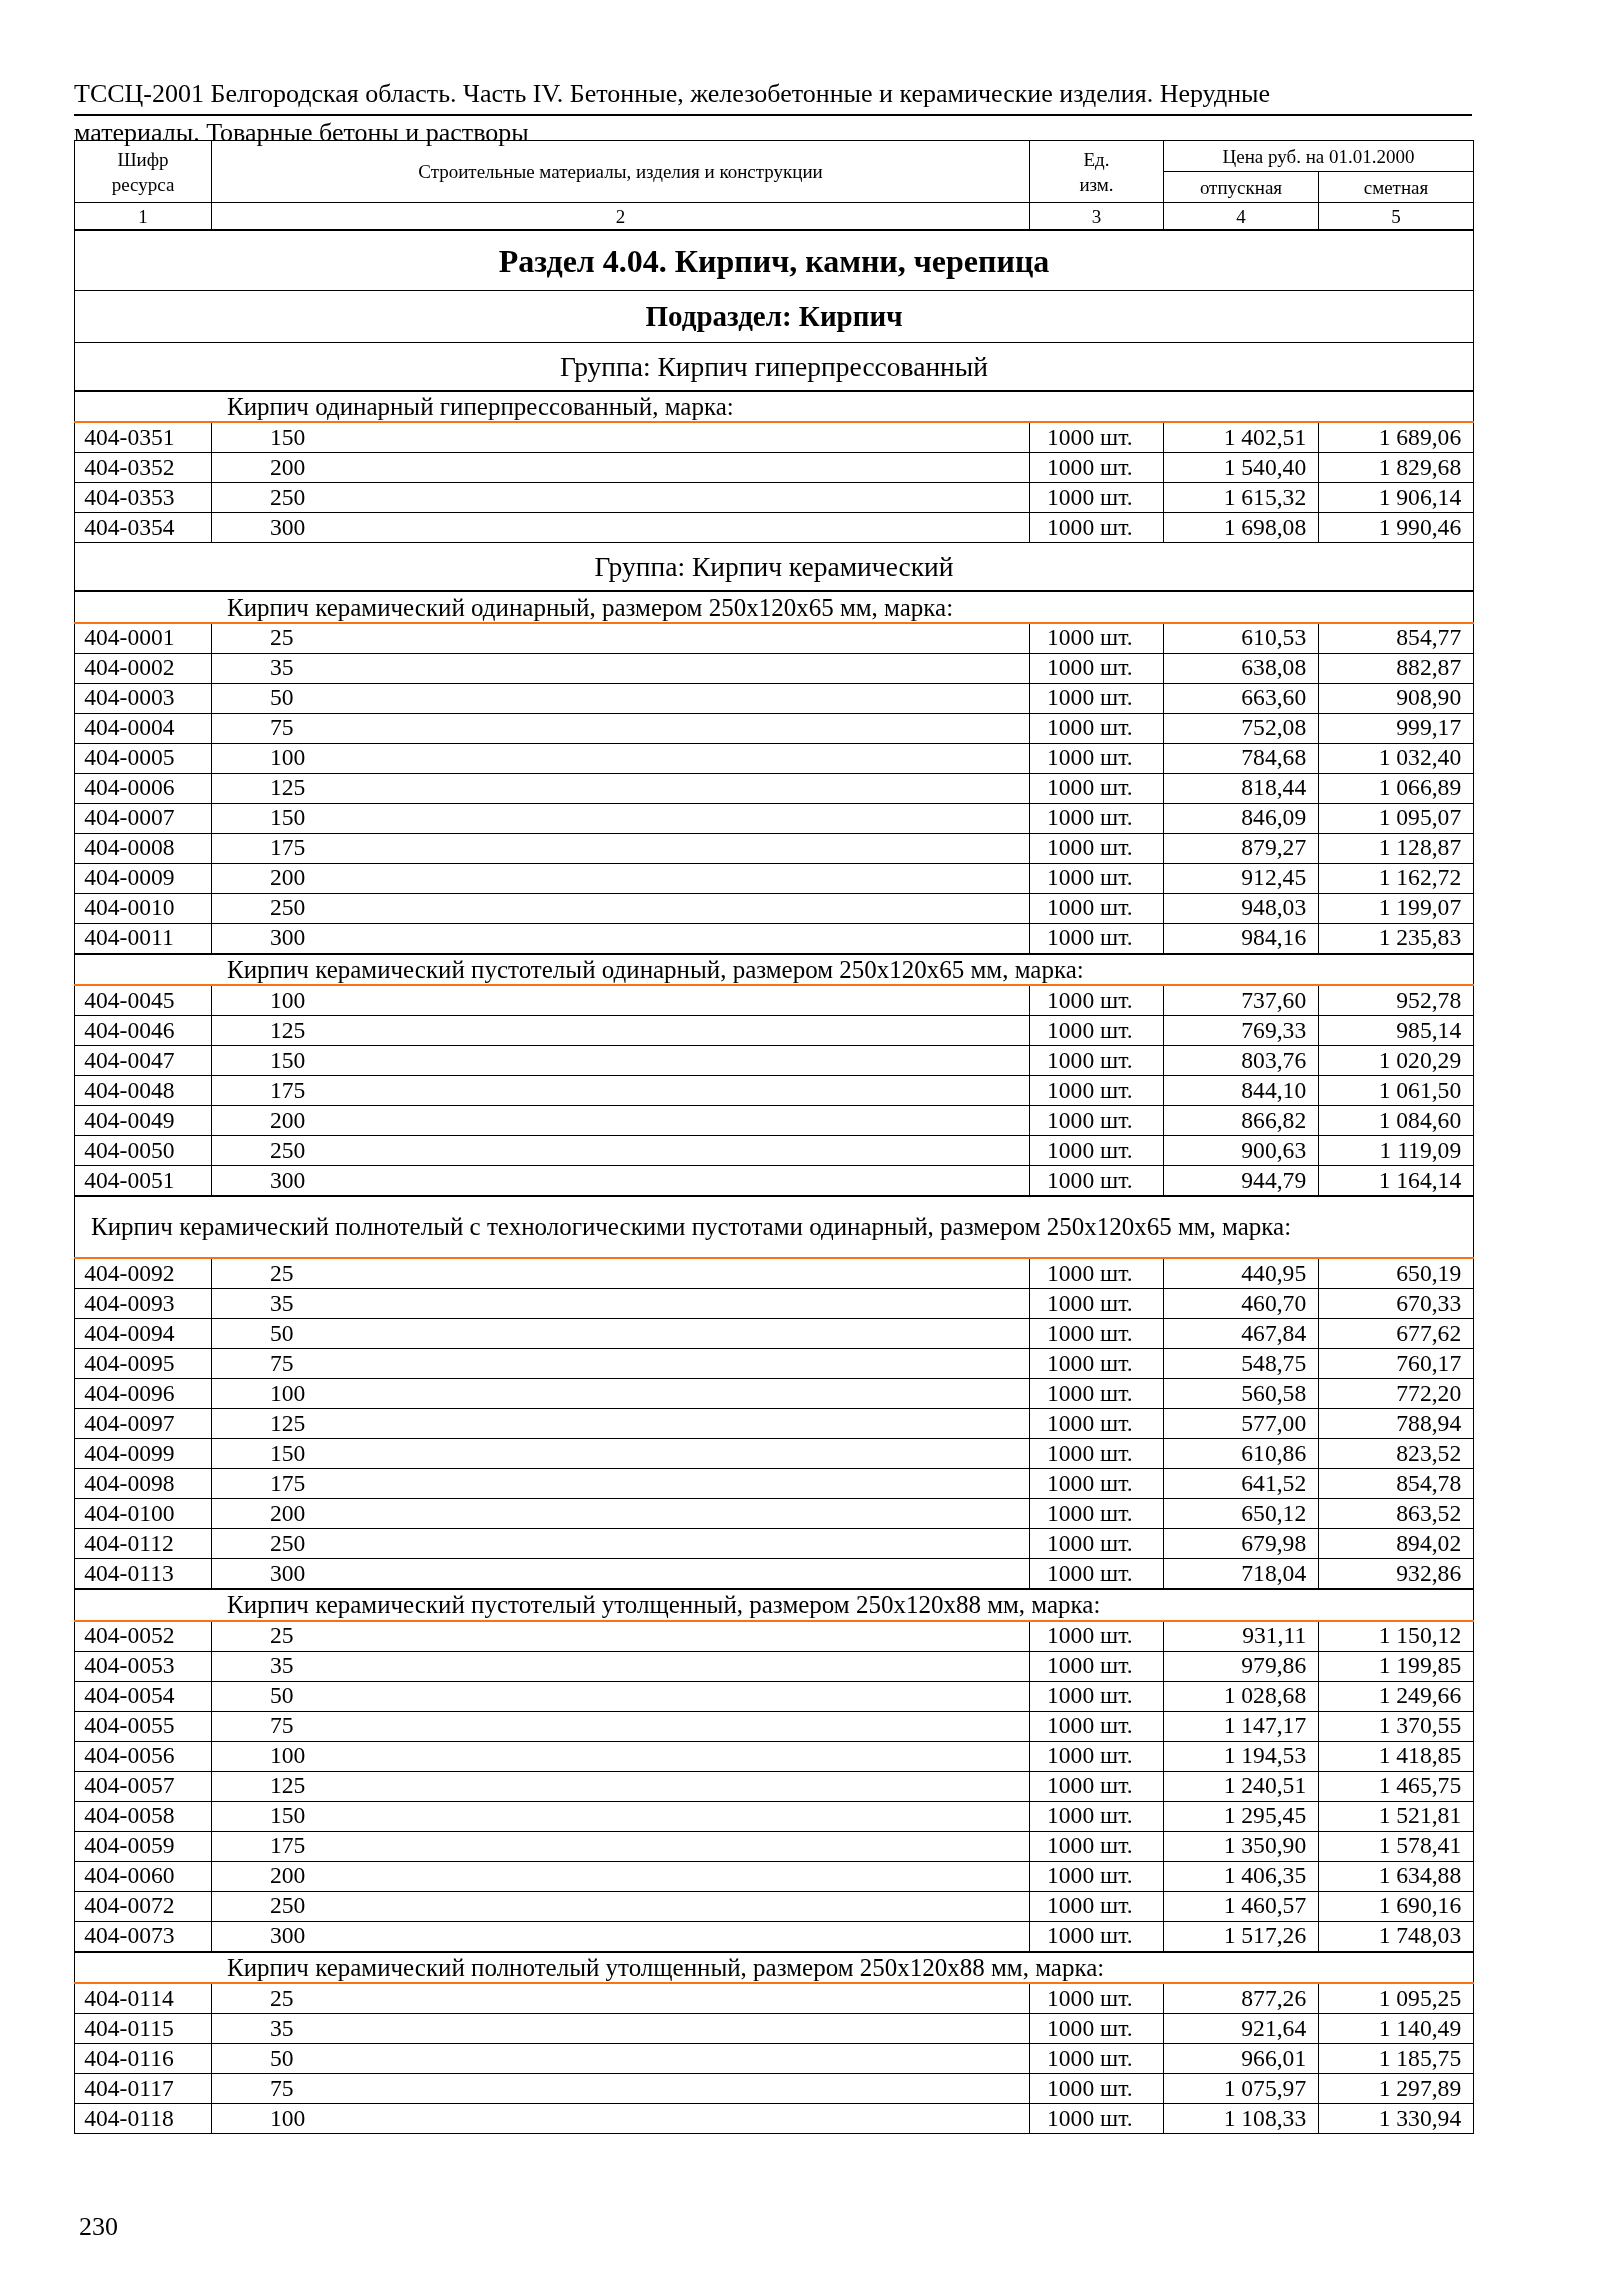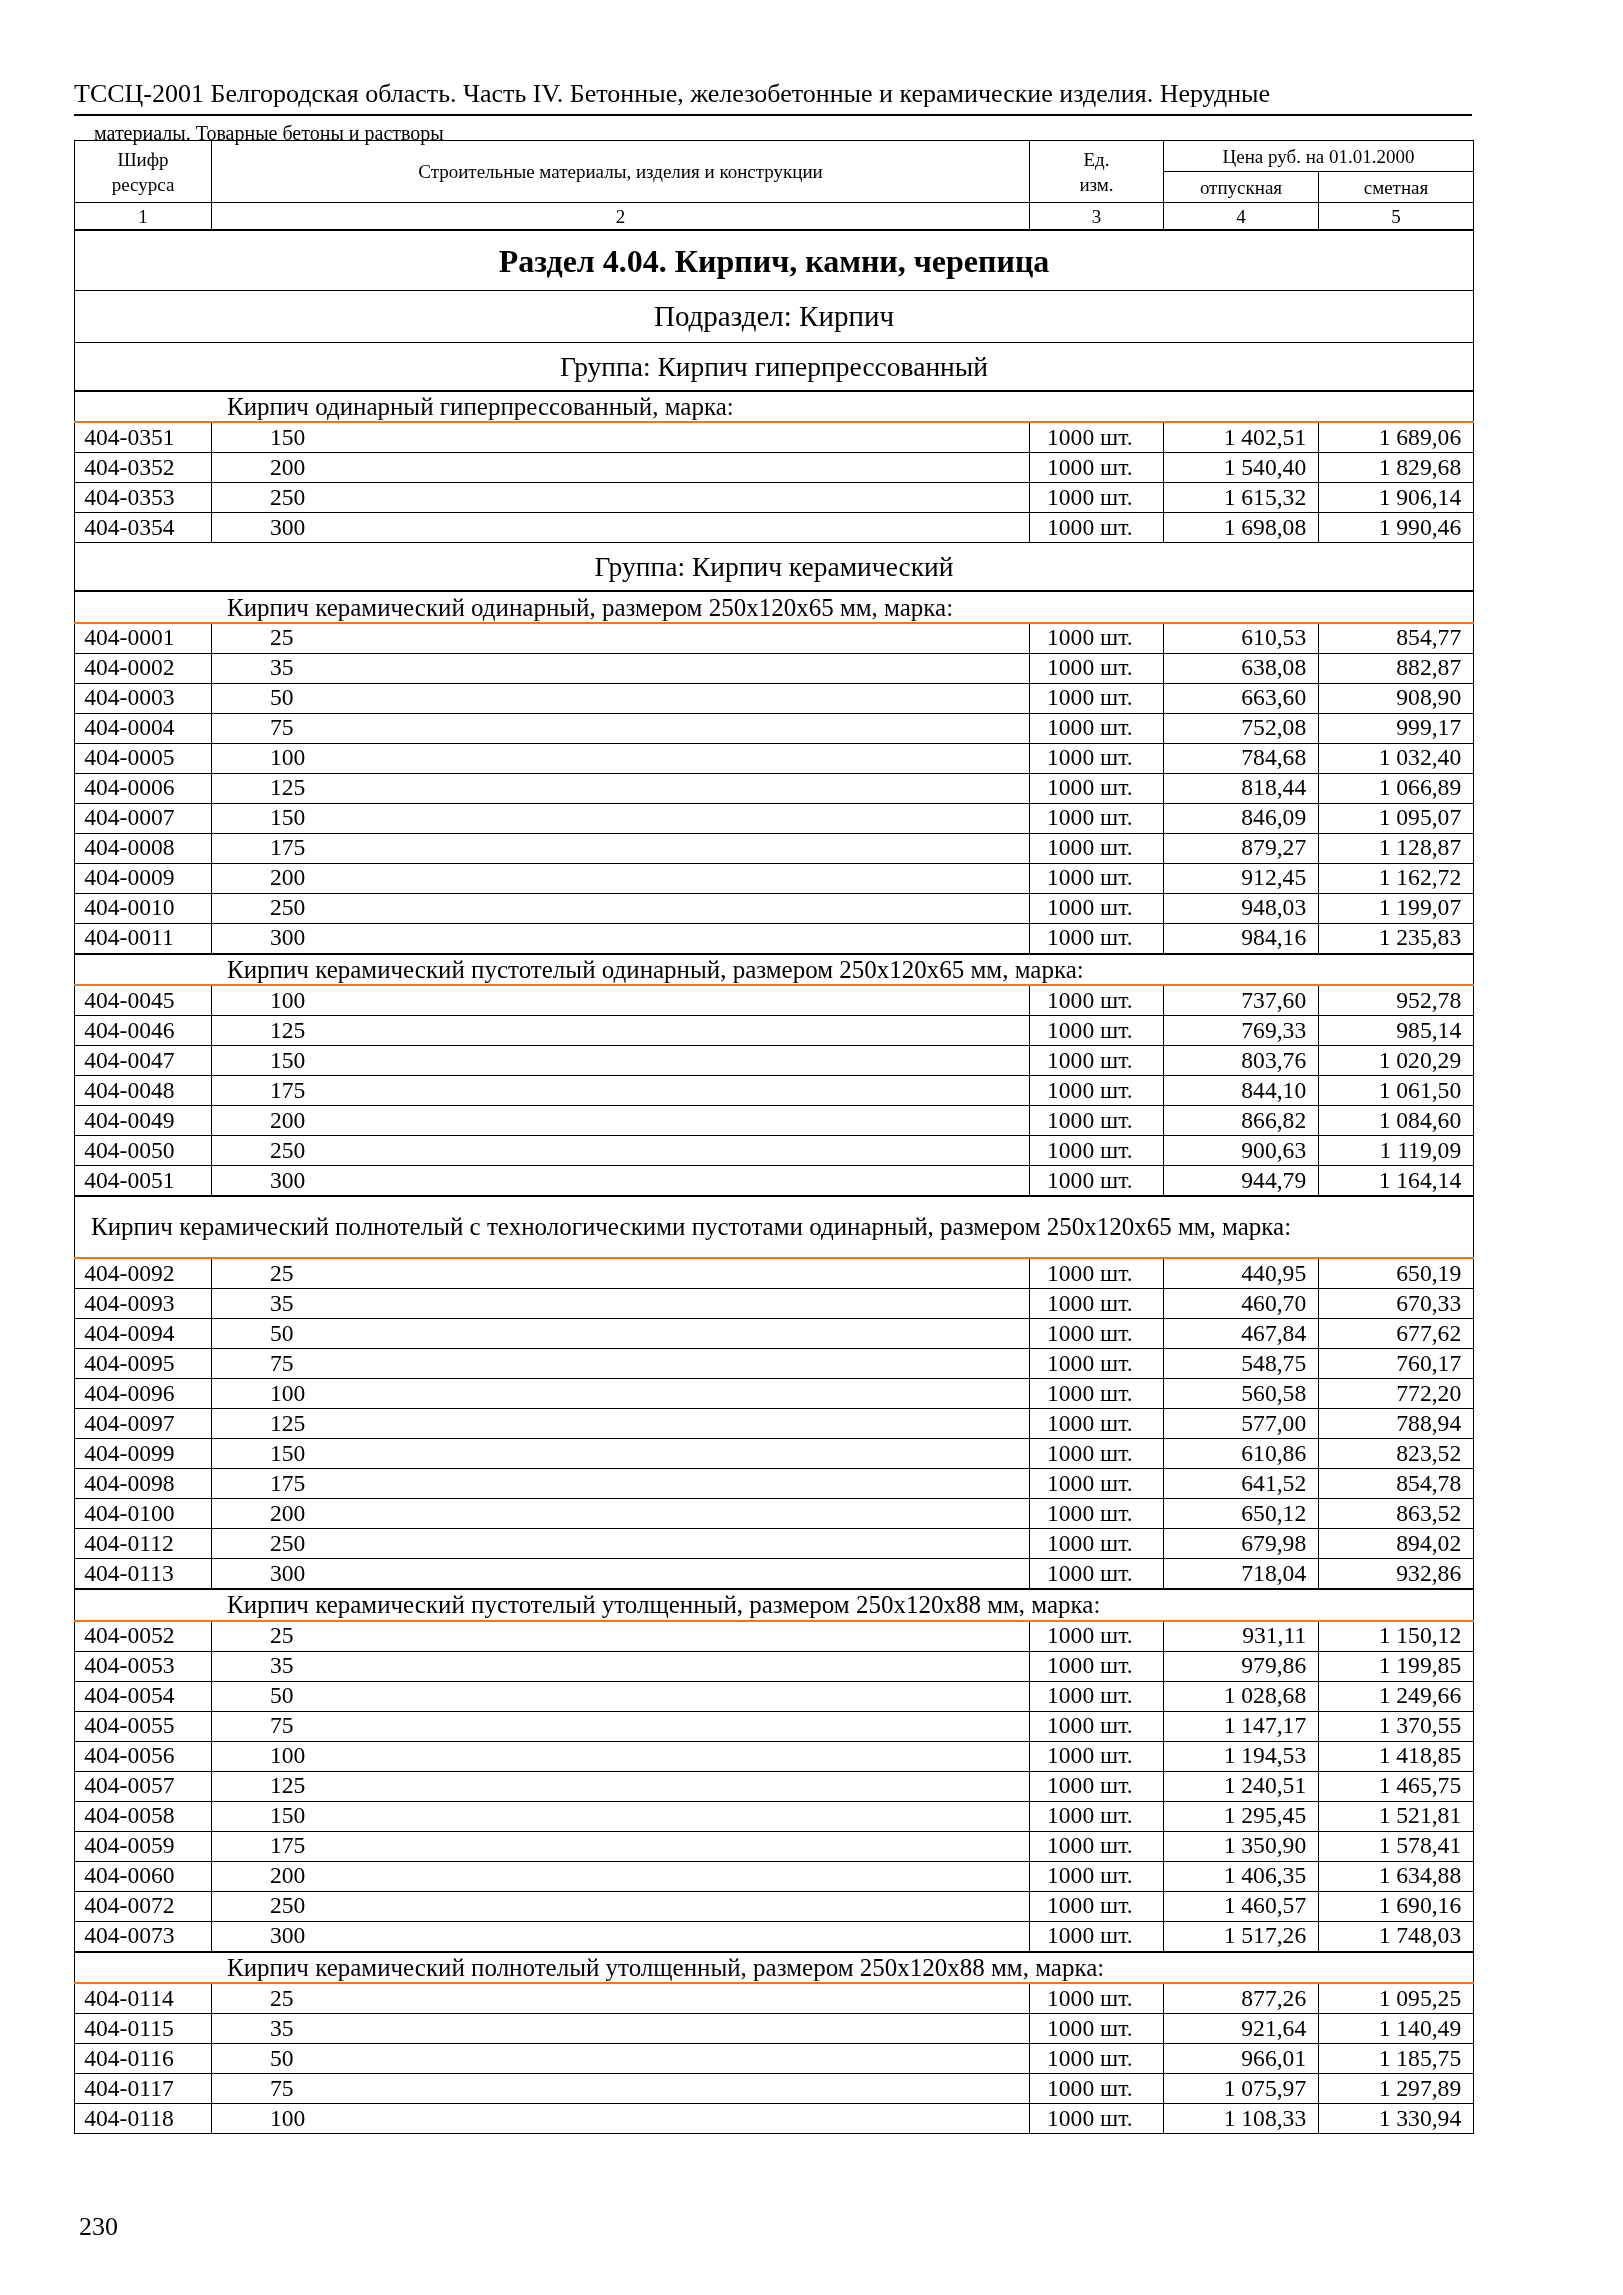--- a/index.html
+++ b/index.html
@@ -1,28 +1,28 @@
 <!DOCTYPE html>
 <html style="font-size:10.5px"><head>
 <meta charset="utf-8">
 <style>
   html, body { margin: 0; padding: 0; background: #ffffff; }
   body { width: 1623px; height: 2295px; position: relative; overflow: hidden;
          font-family: "Liberation Serif", "DejaVu Serif", serif; color: #000; }
   .page-header { position: absolute; left: 74px; top: 77px; width: 1398px; }
   .ph-line1 { font-size: 26px; line-height: 34px; height: 37px; border-bottom: 2.6px solid #000; white-space: nowrap; }
-  .ph-line2 { font-size: 20px; line-height: 34px; height: 35px; white-space: nowrap; margin-left: 20px; }
+  .ph-line2 { font-size: 26px; line-height: 34px; height: 35px; white-space: nowrap; }
   table.main { position: absolute; left: 74px; top: 140px; width: 1399px; border-collapse: collapse; table-layout: fixed; }
   table.main td { border: 1.3px solid #000; padding: 0; font-size: 23.6px; line-height: 1; vertical-align: middle; overflow: hidden; white-space: nowrap; }
   col.c1 { width: 137px; } col.c2 { width: 818px; } col.c3 { width: 134px; } col.c4 { width: 155px; } col.c5 { width: 155px; }
   tr.hdr td { text-align: center; font-size: 19px; height: 30px; }
   tr.hdr td.tall { line-height: 25px; }
   tr.nums td { text-align: center; font-size: 19px; height: 26px; border-bottom: 2.6px solid #000; }
   tr.section td { height: 59px; text-align: center; font-weight: bold; font-size: 32px; }
-  tr.subsection td { height: 51px; text-align: center; font-weight: normal; font-size: 29px; }
+  tr.subsection td { height: 51px; text-align: center; font-weight: bold; font-size: 29px; }
   tr.group td { height: 47px; text-align: center; font-weight: normal; font-size: 27.5px; }
   tr.sub td { height: 29.4px; font-size: 25px; padding-left: 152px; text-align: left; border-top: 2px solid #000; border-bottom: 2px solid #f97316; }
   tr.sub.wrap td { white-space: normal; height: 60px; line-height: 30px; padding-right: 39px; padding-left: 16px; }
   tr.row td { height: 29px; font-size: 23.6px; }
   tr.row td.code { padding-left: 9.2px; }
   tr.row td.mark { padding-left: 58px; }
   tr.row td.unit { padding-left: 17px; }
   tr.row td.num { text-align: right; padding-right: 11.8px; }
   .page-number { position: absolute; left: 79px; top: 2212px; font-size: 26px; }
 </style>

